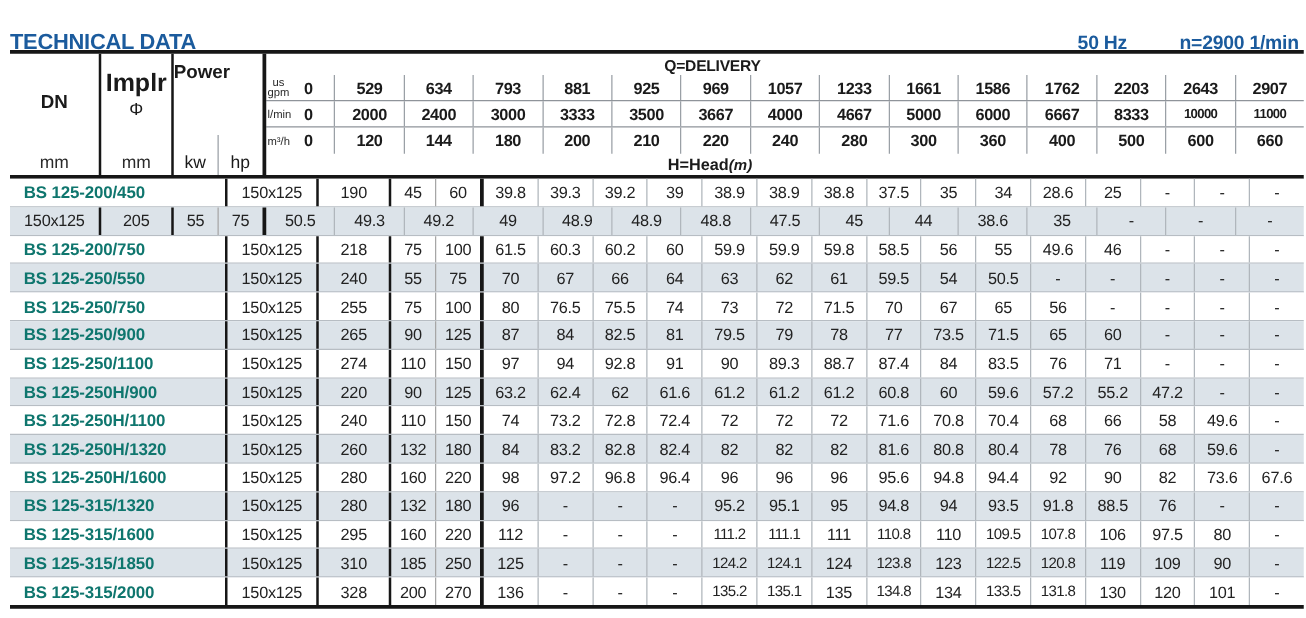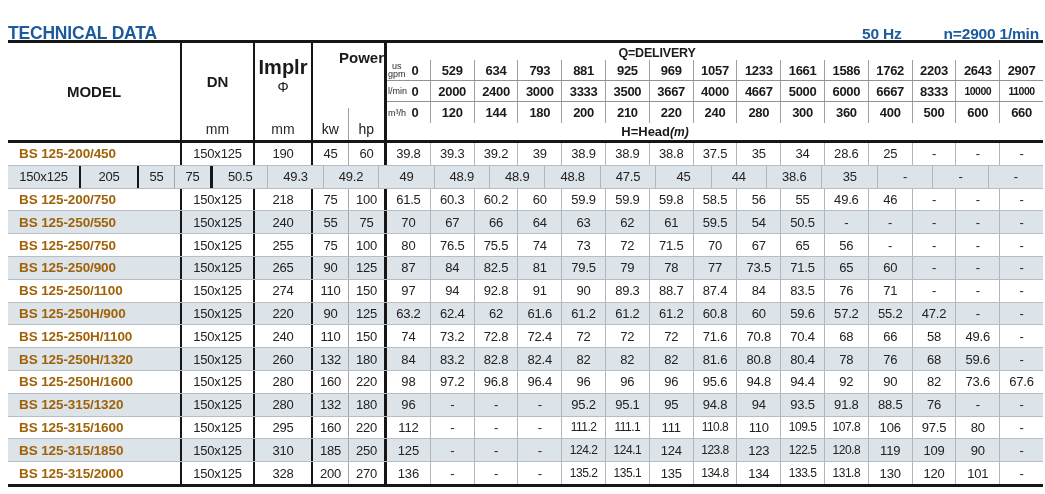--- a/index.html
+++ b/index.html
@@ -22,21 +22,21 @@
   .hc { position:relative; flex:none; }
   .col-model { width:174px; border-right:2px solid #161616; display:flex; align-items:center; justify-content:center; }
   .model-label { font-size:15px; font-weight:700; }
   .col-dn { width:73px; border-right:2px solid #161616; }
   .col-implr { width:58px; border-right:2px solid #161616; }
   .col-power { width:74px; border-right:3px solid #161616; }
   .dn-label { position:absolute; top:30px; left:0; right:0; text-align:center; font-size:15px; font-weight:700; }
   .implr-label { position:absolute; top:13px; left:0; right:0; text-align:center; font-size:20px; font-weight:700; }
   .phi-label { position:absolute; top:36px; left:0; right:0; text-align:center; font-size:14px; }
   .mm-label { position:absolute; bottom:3px; left:0; right:0; text-align:center; font-size:14px; color:#2a2a2a; }
-  .power-label { position:absolute; top:6px; left:0; right:0; text-align:right; font-size:15px; font-weight:700; }
+  .power-label { position:absolute; top:6px; left:0; right:0; text-align:left; font-size:15px; font-weight:700; }
   .kwhp { position:absolute; bottom:0; left:0; right:0; height:32px; display:flex; }
   .kw-cell { width:36px; display:flex; align-items:flex-end; justify-content:center; padding-bottom:3px; font-size:14px; }
   .hp-cell { width:38px; border-left:1px solid #9aa0a6; display:flex; align-items:flex-end; justify-content:center; padding-bottom:3px; font-size:14px; }
 
   .col-delivery { flex:1 1 auto; display:flex; flex-direction:column; }
   .q-title { height:17px; display:flex; align-items:flex-end; justify-content:center; }
   .q-title span { font-size:12.5px; font-weight:700; transform:translateX(-58px); letter-spacing:-0.2px; }
   .qrow { height:21px; display:flex; }
   .qrow.sep { border-bottom:1px solid #8f949a; }
   .qcell { flex:1 1 0; position:relative; display:flex; align-items:center; justify-content:center;
@@ -52,21 +52,21 @@
   .h-title .hm { font-style:italic; font-size:12px; }
 
   
   .tbody { display:flex; flex-direction:column; height:341px; }
   .trow { flex:1 1 0; display:flex; min-height:0; border-bottom:1px solid #b7bdc3; background:#fff; }
   .trow:last-child { border-bottom:none; }
   .trow.shaded { background:#dce3e9; }
   .bc { display:flex; align-items:center; justify-content:center; min-width:0;
         font-size:13px; color:#222; letter-spacing:-0.2px; white-space:nowrap; }
   .c-model { flex:none; width:174px; border-right:2px solid #161616; justify-content:flex-start;
-             padding-left:11px; font-weight:700; color:#a16207; font-size:13.5px; letter-spacing:-0.1px; }
+             padding-left:11px; font-weight:700; color:#0f766e; font-size:13.5px; letter-spacing:-0.1px; }
   .c-dn { flex:none; width:73px; border-right:2px solid #161616; }
   .c-implr { flex:none; width:58px; border-right:2px solid #161616; }
   .c-kw { flex:none; width:36px; border-right:1px solid #a6a6a6; }
   .c-hp { flex:none; width:38px; border-right:3px solid #161616; }
   .c-head { flex:1 1 0; border-right:1px solid #b0b6bc; }
   .c-head:last-child { border-right:none; }
   .c-head.long { font-size:12px; letter-spacing:-0.5px; }
 </style>
 </head>
 <body>
@@ -76,23 +76,20 @@
   <div class="topbar">
     <div class="doc-title">TECHNICAL DATA</div>
     <div class="top-right">
       <span class="freq">50 Hz</span>
       <span class="speed">n=2900 1/min</span>
     </div>
   </div>
 
   <div class="tbl">
     <div class="thead">
-      <div class="hc col-model">
-        <div class="model-label">MODEL</div>
-      </div>
       <div class="hc col-dn">
         <div class="dn-label">DN</div>
         <div class="mm-label">mm</div>
       </div>
       <div class="hc col-implr">
         <div class="implr-label">Implr</div>
         <div class="phi-label">Φ</div>
         <div class="mm-label">mm</div>
       </div>
       <div class="hc col-power">

